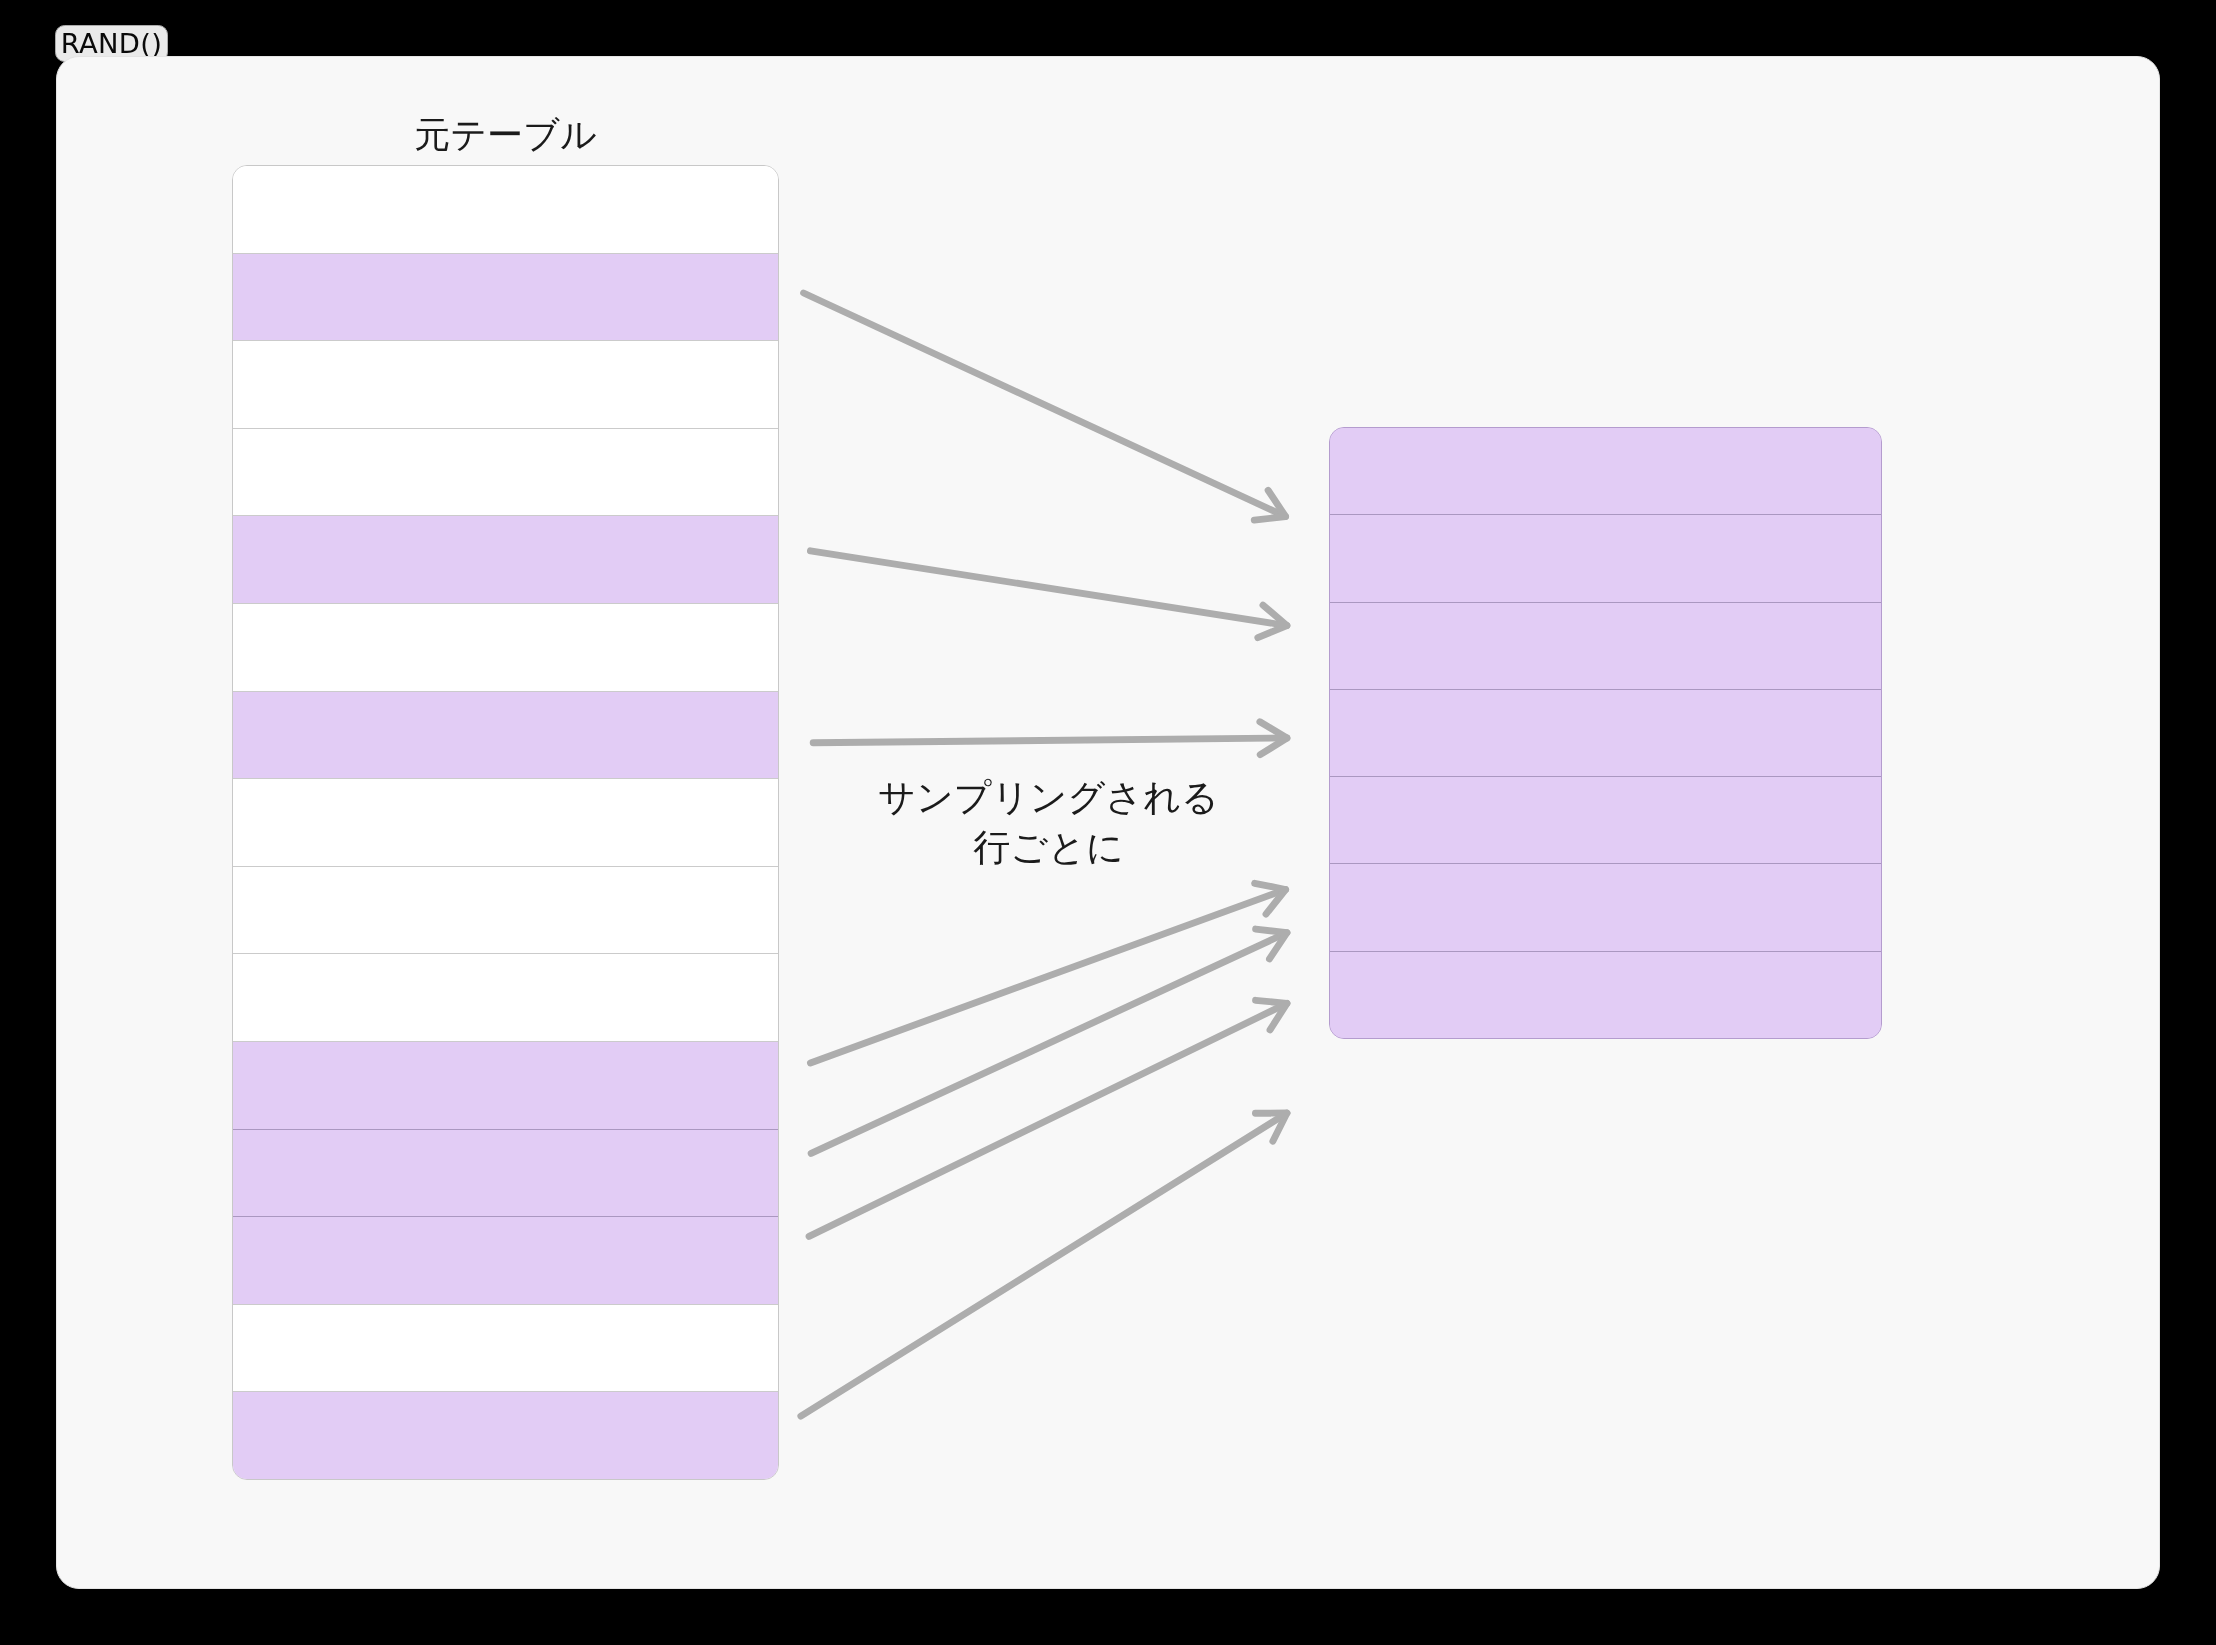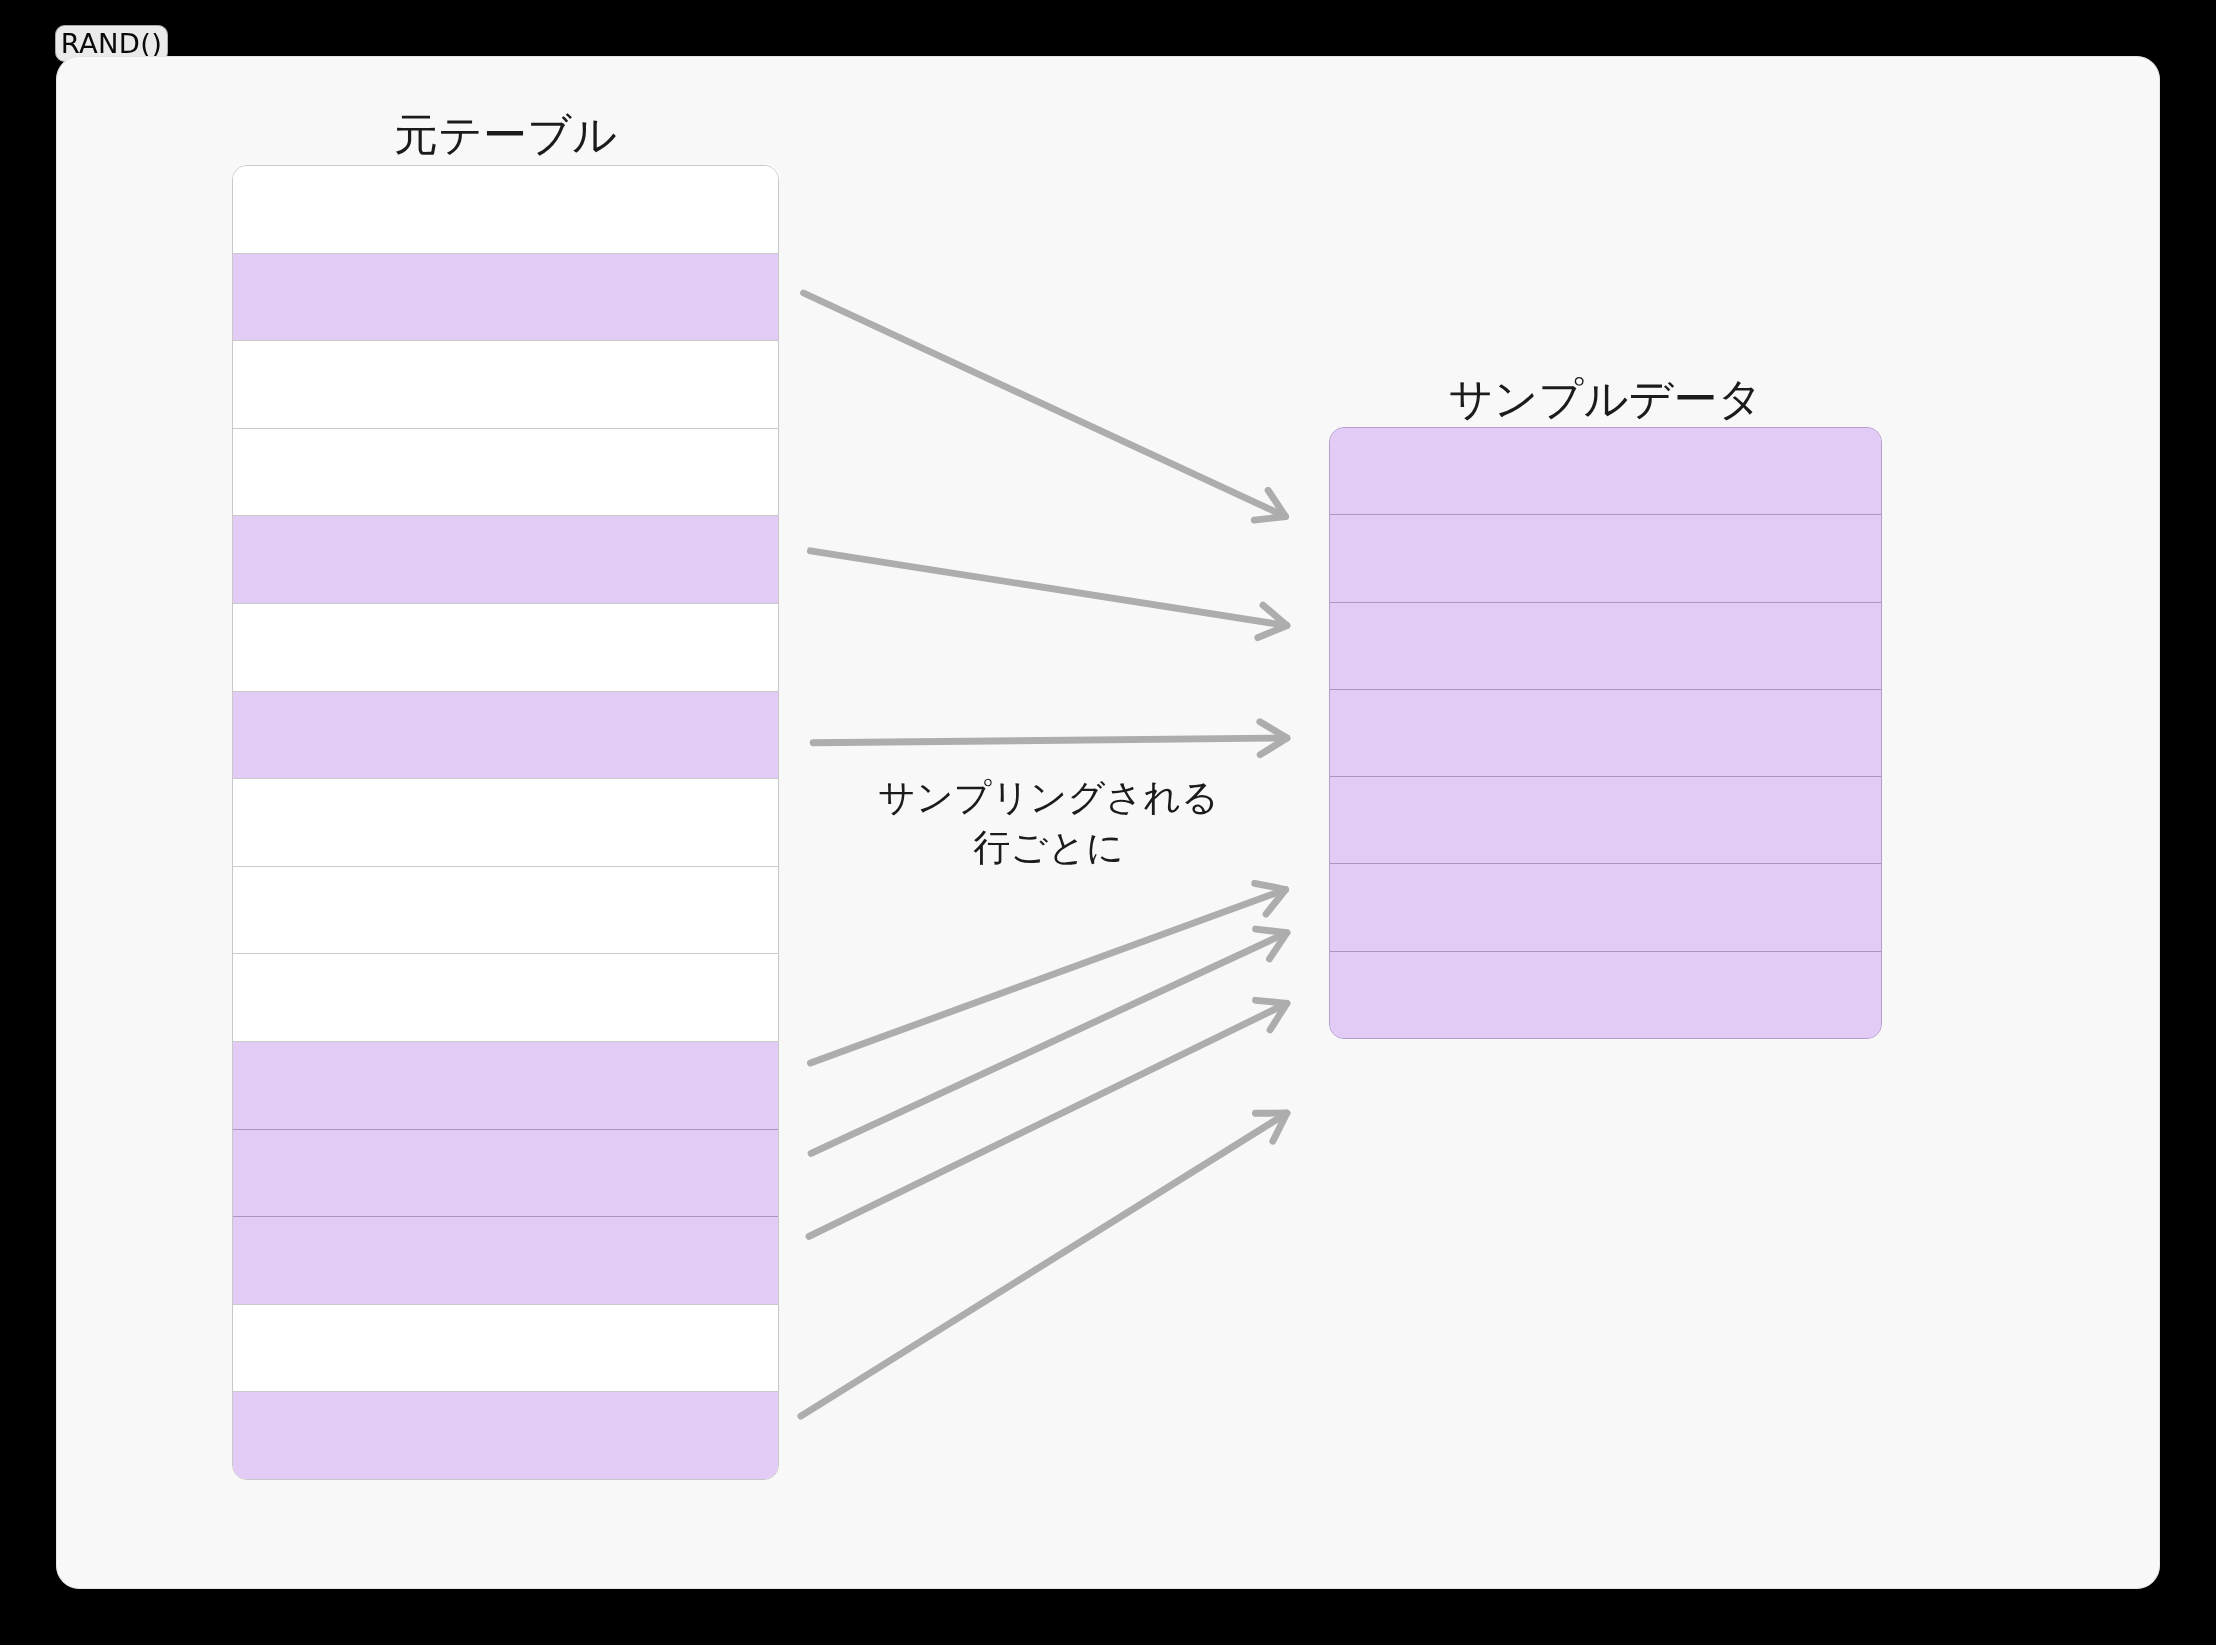--- a/index.html
+++ b/index.html
@@ -37,21 +37,21 @@
     position: absolute;
     left: 56px; top: 56px;
     width: 2104px; height: 1533px;
     background: #f8f8f8;
     border: 0.7px solid #e4e4e4;
     border-radius: 23px;
     box-sizing: border-box;
   }
   .table-title {
     position: absolute;
-    font-size: 44px;
+    font-size: 36px;
     color: #1b1b1b;
     text-align: center;
     line-height: 49px;
     white-space: nowrap;
   }
   .src-title   { left: 232px;  top: 110px; width: 547px; }
   .smp-title   { left: 1329px; top: 374px; width: 553px; }
   .data-table {
     position: absolute;
     box-sizing: border-box;
@@ -112,21 +112,20 @@
       <div class="row" style="background: rgb(255, 255, 255); border-top: 1.4px solid rgb(203, 203, 203);"></div>
       <div class="row" style="background: rgb(255, 255, 255); border-top: 1.4px solid rgb(203, 203, 203);"></div>
       <div class="row" style="background: rgb(255, 255, 255); border-top: 1.4px solid rgb(203, 203, 203);"></div>
       <div class="row" style="background: rgb(226, 204, 245); border-top: 1.4px solid rgb(203, 203, 203);"></div>
       <div class="row" style="background: rgb(226, 204, 245); border-top: 1.4px solid rgb(170, 151, 192);"></div>
       <div class="row" style="background: rgb(226, 204, 245); border-top: 1.4px solid rgb(170, 151, 192);"></div>
       <div class="row" style="background: rgb(255, 255, 255); border-top: 1.4px solid rgb(203, 203, 203);"></div>
       <div class="row" style="background: rgb(226, 204, 245); border-top: 1.4px solid rgb(203, 203, 203);"></div>
     </div>
 
-  <div class="table-title smp-title">サンプルデータ</div>
 
   <div class="data-table smp-table" id="sample-table">
       <div class="row" style="background: rgb(226, 204, 245);"></div>
       <div class="row" style="background: rgb(226, 204, 245); border-top: 1.4px solid rgb(170, 151, 192);"></div>
       <div class="row" style="background: rgb(226, 204, 245); border-top: 1.4px solid rgb(170, 151, 192);"></div>
       <div class="row" style="background: rgb(226, 204, 245); border-top: 1.4px solid rgb(170, 151, 192);"></div>
       <div class="row" style="background: rgb(226, 204, 245); border-top: 1.4px solid rgb(170, 151, 192);"></div>
       <div class="row" style="background: rgb(226, 204, 245); border-top: 1.4px solid rgb(170, 151, 192);"></div>
       <div class="row" style="background: rgb(226, 204, 245); border-top: 1.4px solid rgb(170, 151, 192);"></div>
     </div>

